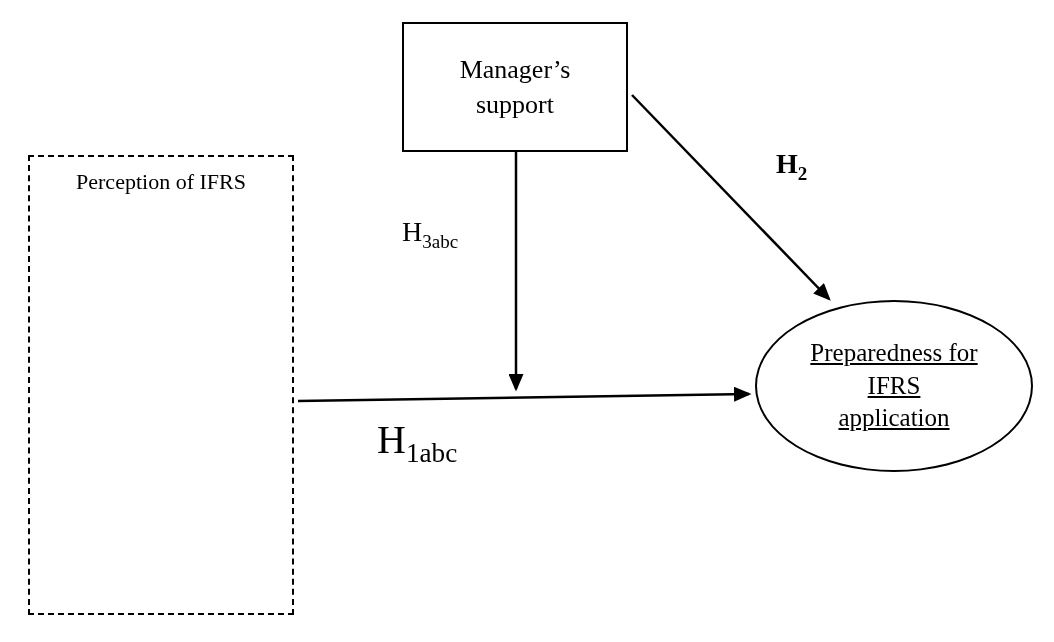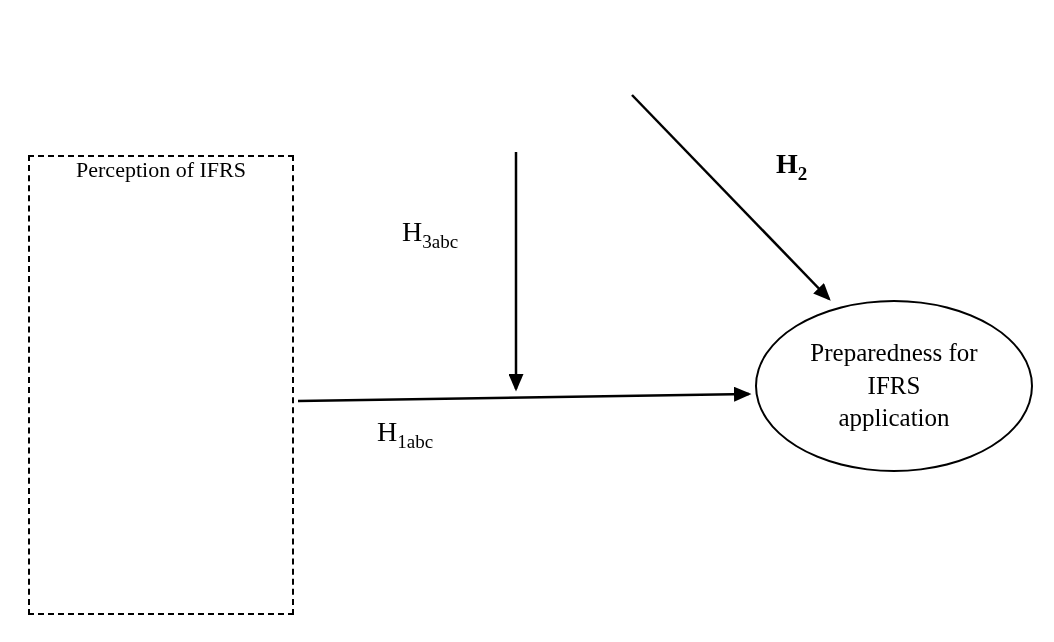--- a/index.html
+++ b/index.html
@@ -48,66 +48,70 @@
   .node-dashed {
     left: 28px;
     top: 155px;
     width: 266px;
     height: 460px;
     border: 2px dashed #000000;
     align-items: flex-start;
     justify-content: center;
   }
   .node-dashed .label-inner {
-    margin-top: 0;
+    margin-top: 12px;
     font-size: 22px;
   }
   .node-ellipse {
     left: 755px;
     top: 300px;
     width: 278px;
     height: 172px;
     border: 2px solid #000000;
     border-radius: 50%;
     font-size: 25px;
     line-height: 1.3;
+    text-decoration: underline;
   }
   .node-ellipse .label-inner {
     width: 170px;
   }
   .edge-label {
     position: absolute;
     font-size: 28px;
     color: #000000;
     white-space: nowrap;
   }
   .edge-label sub {
     font-size: 68%;
     line-height: 0;
   }
   .edge-label-h2    { left: 776px; top: 148px; font-weight: bold; }
   .edge-label-h3abc { left: 402px; top: 216px; }
-  .edge-label-h1abc { left: 377px; top: 416px; font-size: 28px; }
+  .edge-label-h1abc { left: 377px; top: 416px; font-size: 40px; }
 </style>
 </head>
 <body>
 
 <div class="canvas">
 
   <svg class="arrow-layer" viewBox="0 0 1054 642" xmlns="http://www.w3.org/2000/svg">
     <defs>
       <marker id="arrowhead" markerUnits="strokeWidth" markerWidth="7" markerHeight="6" refX="6" refY="3" orient="auto">
         <path d="M0,0 L7,3 L0,6 z" fill="#000000"></path>
       </marker>
     </defs>
     <line x1="632" y1="95" x2="829" y2="299" stroke="#000000" stroke-width="2.5" marker-end="url(#arrowhead)"></line>
     <line x1="516" y1="152" x2="516" y2="389" stroke="#000000" stroke-width="2.5" marker-end="url(#arrowhead)"></line>
     <line x1="298" y1="401" x2="749" y2="394" stroke="#000000" stroke-width="2.5" marker-end="url(#arrowhead)"></line>
   </svg>
 
+  <div class="node node-rect">
+    <div class="label-inner">Manager’s support</div>
+  </div>
 
   <div class="node node-dashed">
     <div class="label-inner">Perception of IFRS</div>
   </div>
 
   <div class="node node-ellipse">
     <div class="label-inner">Preparedness for IFRS application</div>
   </div>
 
   <div class="edge-label edge-label-h2">

